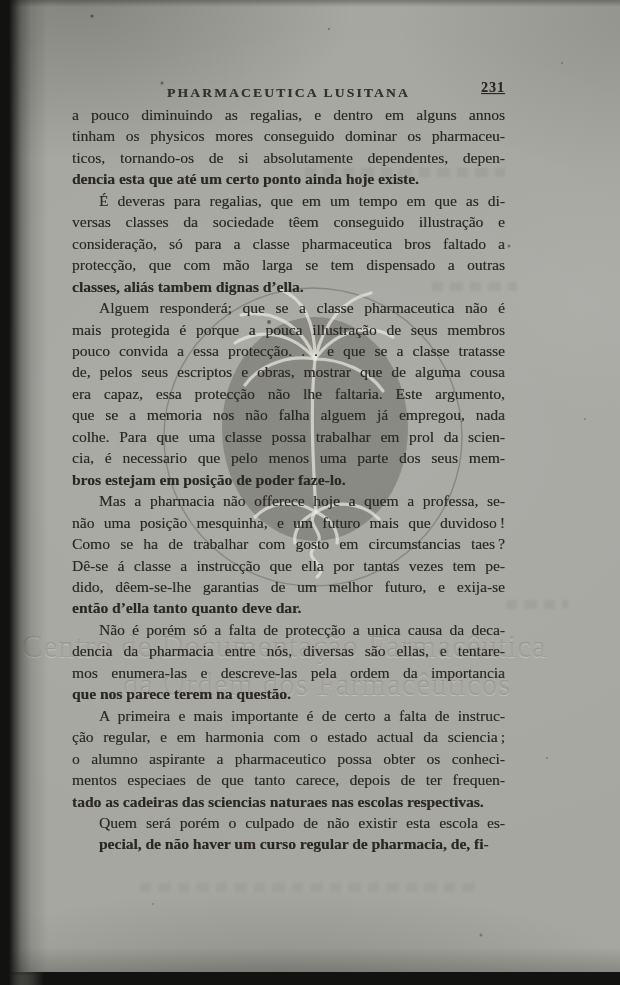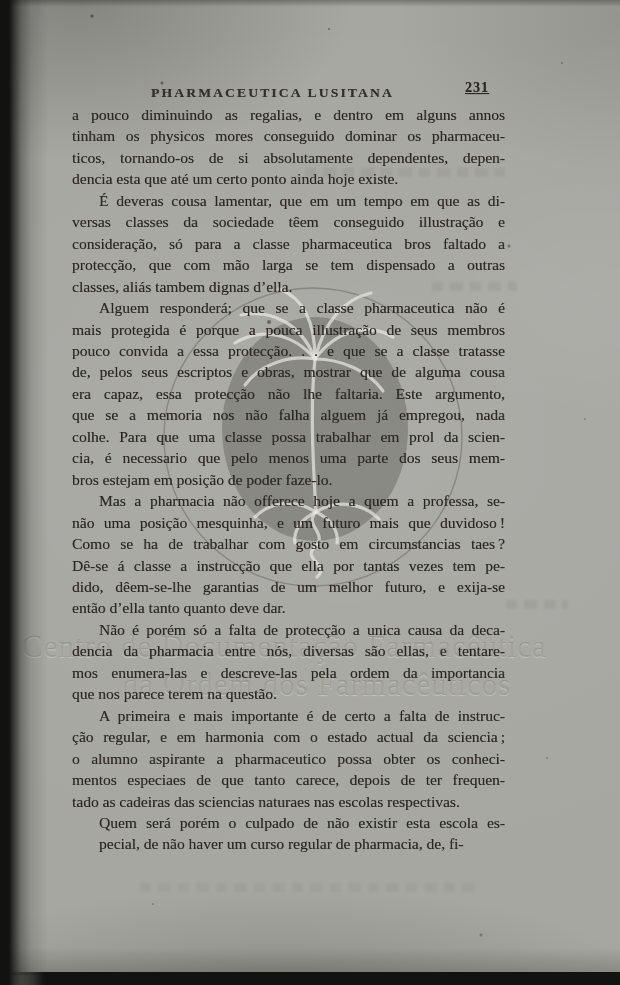--- a/index.html
+++ b/index.html
@@ -24,38 +24,38 @@
   
   .bottombar{
     position:absolute;left:0;right:0;bottom:0;height:13px;z-index:6;pointer-events:none;
     background:linear-gradient(90deg, rgba(17,17,14,0) 0, rgba(17,17,14,.45) 20px, #121210 44px);
   }
   .curl{
     position:absolute;left:0;right:0;bottom:10px;height:28px;z-index:5;pointer-events:none;
     background:linear-gradient(180deg, rgba(20,20,16,0), rgba(20,20,16,.22));
   }
   
-  .hdr{position:absolute;top:84px;left:56px;width:433px;height:20px;z-index:4;color:#33302a;}
+  .hdr{position:absolute;top:84px;left:72px;width:433px;height:20px;z-index:4;color:#33302a;}
   .hdr-title{
     position:absolute;left:0;right:0;top:1px;text-align:center;
     font-size:13.5px;font-weight:bold;letter-spacing:2.2px;
     text-shadow:.3px .3px .4px rgba(40,38,32,.5);
   }
   .hdr-num{
     position:absolute;right:0;top:-4px;font-size:14px;font-weight:bold;color:#2b2822;
     letter-spacing:1px;text-shadow:.3px .3px .4px rgba(40,38,32,.5);text-decoration:underline;
   }
   
   .textcol{
     position:absolute;left:72px;top:104px;width:433px;z-index:4;
     font-size:15.5px;line-height:21.45px;color:#2b2822;
     text-shadow:.35px .35px .45px rgba(43,40,34,.45);
   }
   .ln{text-align:justify;text-align-last:justify;}
-  .ln.end{text-align-last:left;}
+  .ln.end{text-align-last:left;font-weight:bold;}
   .ln.ind{text-indent:27px;}
   
   .emblem{position:absolute;left:143px;top:267px;z-index:2;pointer-events:none;}
   
   .wm{
     position:absolute;white-space:nowrap;z-index:3;pointer-events:none;
     font-family:"Liberation Serif", serif;font-size:31px;letter-spacing:1px;
     color:rgba(122,122,114,.42);
     text-shadow:0 1px 1px rgba(238,238,230,.38);
   }
@@ -123,21 +123,21 @@
   <div class="hdr">
     <div class="hdr-title">PHARMACEUTICA LUSITANA</div>
     <div class="hdr-num">231</div>
   </div>
 
   <div class="textcol">
     <div class="ln">a pouco diminuindo as regalias, e dentro em alguns annos</div>
     <div class="ln">tinham os physicos mores conseguido dominar os pharmaceu-</div>
     <div class="ln">ticos, tornando-os de si absolutamente dependentes, depen-</div>
     <div class="ln end">dencia esta que até um certo ponto ainda hoje existe.</div>
-    <div class="ln ind">É deveras cousa lamentar, que em um tempo em que as di-</div>
+    <div class="ln ind">É deveras para regalias, que em um tempo em que as di-</div>
     <div class="ln">versas classes da sociedade têem conseguido illustração e</div>
     <div class="ln">consideração, só para a classe pharmaceutica bros faltado a</div>
     <div class="ln">protecção, que com mão larga se tem dispensado a outras</div>
     <div class="ln end">classes, aliás tambem dignas d’ella.</div>
     <div class="ln ind">Alguem responderá; que se a classe pharmaceutica não é</div>
     <div class="ln">mais protegida é porque a pouca illustração de seus membros</div>
     <div class="ln">pouco convida a essa protecção. . . e que se a classe tratasse</div>
     <div class="ln">de, pelos seus escriptos e obras, mostrar que de alguma cousa</div>
     <div class="ln">era capaz, essa protecção não lhe faltaria. Este argumento,</div>
     <div class="ln">que se a memoria nos não falha alguem já empregou, nada</div>

